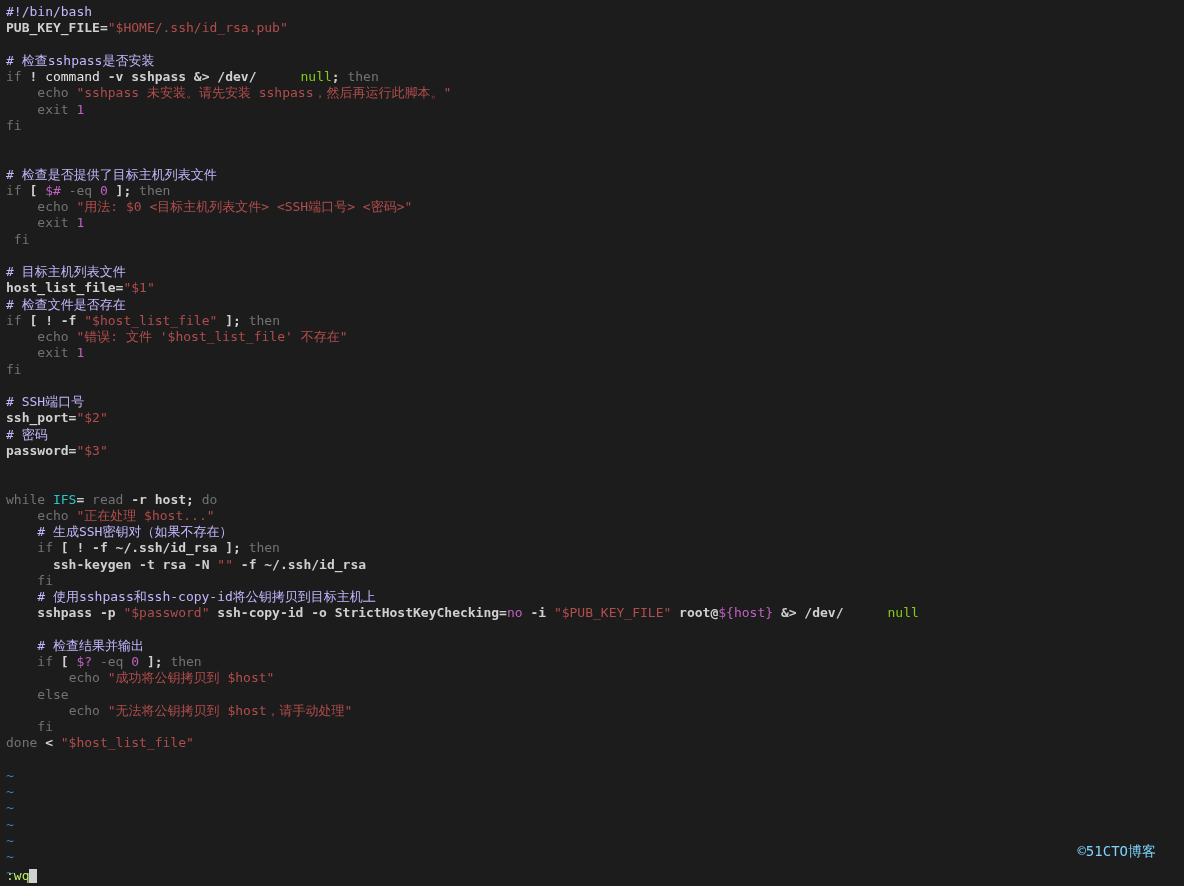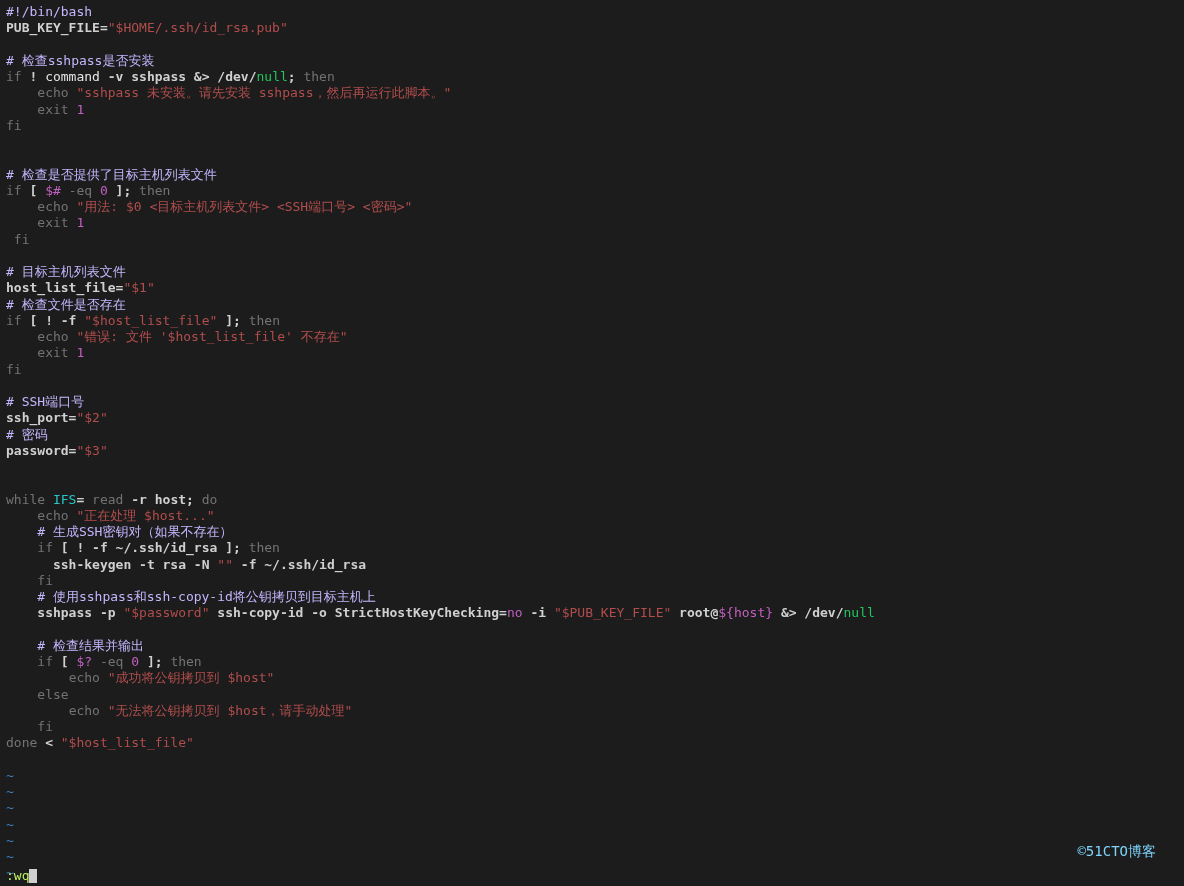--- a/index.html
+++ b/index.html
@@ -7,21 +7,21 @@
     font-size:13px;line-height:1.25;width:1184px;height:886px;
     overflow:hidden;}
   pre{margin:0;padding:4px 6px 0 6px;white-space:pre;}
   .c-comment{color:#c4b5fd;}      
   .c-kw{color:#737373;}           
   .c-str{color:#b24d4d;}          
   .c-num{color:#c060c0;}          
   .c-var{color:#29c5c5;margin-top:24px;}          
   .c-func{color:#e5e5e5;}         
   .c-white{color:#d0d0d0;font-weight:bold;}
-  .c-null{color:#22c55e;}
+  .c-null{color:#84cc16;margin-left:44px;}
   .tilde{color:#3a7fbf;}
   .watermark{position:absolute;right:28px;bottom:26px;color:#7dd3fc;font-size:14px;}
   .cmdline{position:absolute;left:6px;bottom:2px;color:#bef264;}
   .cursor{display:inline-block;width:8px;height:14px;background:#d0d0d0;vertical-align:text-bottom;}
 </style>
 </head>
 <body>
 
 <pre id="code"><div><span class="c-comment">#!/bin/bash</span></div><div><span class="c-white">PUB_KEY_FILE=</span><span class="c-str">"$HOME/.ssh/id_rsa.pub"</span></div><div><span>&nbsp;</span></div><div><span class="c-comment"># 检查sshpass是否安装</span></div><div><span class="c-kw">if</span><span class="c-white"> ! </span><span class="c-func">command</span><span class="c-white"> -v sshpass &amp;&gt; /dev/</span><span class="c-null">null</span><span class="c-white">; </span><span class="c-kw">then</span></div><div><span class="c-white">    </span><span class="c-kw">echo</span><span class="c-white"> </span><span class="c-str">"sshpass 未安装。请先安装 sshpass，然后再运行此脚本。"</span></div><div><span class="c-white">    </span><span class="c-kw">exit</span><span class="c-white"> </span><span class="c-num">1</span></div><div><span class="c-kw">fi</span></div><div><span>&nbsp;</span></div><div><span>&nbsp;</span></div><div><span class="c-comment"># 检查是否提供了目标主机列表文件</span></div><div><span class="c-kw">if</span><span class="c-white"> [ </span><span class="c-num">$#</span><span class="c-white"> </span><span class="c-kw">-eq</span><span class="c-white"> </span><span class="c-num">0</span><span class="c-white"> ]; </span><span class="c-kw">then</span></div><div><span class="c-white">    </span><span class="c-kw">echo</span><span class="c-white"> </span><span class="c-str">"用法: $0 &lt;目标主机列表文件&gt; &lt;SSH端口号&gt; &lt;密码&gt;"</span></div><div><span class="c-white">    </span><span class="c-kw">exit</span><span class="c-white"> </span><span class="c-num">1</span></div><div><span class="c-white"> </span><span class="c-kw">fi</span></div><div><span>&nbsp;</span></div><div><span class="c-comment"># 目标主机列表文件</span></div><div><span class="c-white">host_list_file=</span><span class="c-str">"$1"</span></div><div><span class="c-comment"># 检查文件是否存在</span></div><div><span class="c-kw">if</span><span class="c-white"> [ ! -f </span><span class="c-str">"$host_list_file"</span><span class="c-white"> ]; </span><span class="c-kw">then</span></div><div><span class="c-white">    </span><span class="c-kw">echo</span><span class="c-white"> </span><span class="c-str">"错误: 文件 '$host_list_file' 不存在"</span></div><div><span class="c-white">    </span><span class="c-kw">exit</span><span class="c-white"> </span><span class="c-num">1</span></div><div><span class="c-kw">fi</span></div><div><span>&nbsp;</span></div><div><span class="c-comment"># SSH端口号</span></div><div><span class="c-white">ssh_port=</span><span class="c-str">"$2"</span></div><div><span class="c-comment"># 密码</span></div><div><span class="c-white">password=</span><span class="c-str">"$3"</span></div><div><span>&nbsp;</span></div><div><span>&nbsp;</span></div><div><span class="c-kw">while</span><span class="c-white"> </span><span class="c-var">IFS</span><span class="c-white">= </span><span class="c-kw">read</span><span class="c-white"> -r host; </span><span class="c-kw">do</span></div><div><span class="c-white">    </span><span class="c-kw">echo</span><span class="c-white"> </span><span class="c-str">"正在处理 $host..."</span></div><div><span class="c-white">    </span><span class="c-comment"># 生成SSH密钥对（如果不存在）</span></div><div><span class="c-white">    </span><span class="c-kw">if</span><span class="c-white"> [ ! -f ~/.ssh/id_rsa ]; </span><span class="c-kw">then</span></div><div><span class="c-white">      ssh-keygen -t rsa -N </span><span class="c-str">""</span><span class="c-white"> -f ~/.ssh/id_rsa</span></div><div><span class="c-white">    </span><span class="c-kw">fi</span></div><div><span class="c-white">    </span><span class="c-comment"># 使用sshpass和ssh-copy-id将公钥拷贝到目标主机上</span></div><div><span class="c-white">    sshpass -p </span><span class="c-str">"$password"</span><span class="c-white"> ssh-copy-id -o StrictHostKeyChecking=</span><span class="c-num">no</span><span class="c-white"> -i </span><span class="c-str">"$PUB_KEY_FILE"</span><span class="c-white"> root@</span><span class="c-num">${host}</span><span class="c-white"> &amp;&gt; /dev/</span><span class="c-null">null</span></div><div><span>&nbsp;</span></div><div><span class="c-white">    </span><span class="c-comment"># 检查结果并输出</span></div><div><span class="c-white">    </span><span class="c-kw">if</span><span class="c-white"> [ </span><span class="c-num">$?</span><span class="c-white"> </span><span class="c-kw">-eq</span><span class="c-white"> </span><span class="c-num">0</span><span class="c-white"> ]; </span><span class="c-kw">then</span></div><div><span class="c-white">        </span><span class="c-kw">echo</span><span class="c-white"> </span><span class="c-str">"成功将公钥拷贝到 $host"</span></div><div><span class="c-white">    </span><span class="c-kw">else</span></div><div><span class="c-white">        </span><span class="c-kw">echo</span><span class="c-white"> </span><span class="c-str">"无法将公钥拷贝到 $host，请手动处理"</span></div><div><span class="c-white">    </span><span class="c-kw">fi</span></div><div><span class="c-kw">done</span><span class="c-white"> &lt; </span><span class="c-str">"$host_list_file"</span></div><div><span>&nbsp;</span></div><div class="tilde">~</div><div class="tilde">~</div><div class="tilde">~</div><div class="tilde">~</div><div class="tilde">~</div><div class="tilde">~</div><div class="tilde">~</div><div class="tilde">~</div></pre>
 <div class="watermark">©51CTO博客</div>

